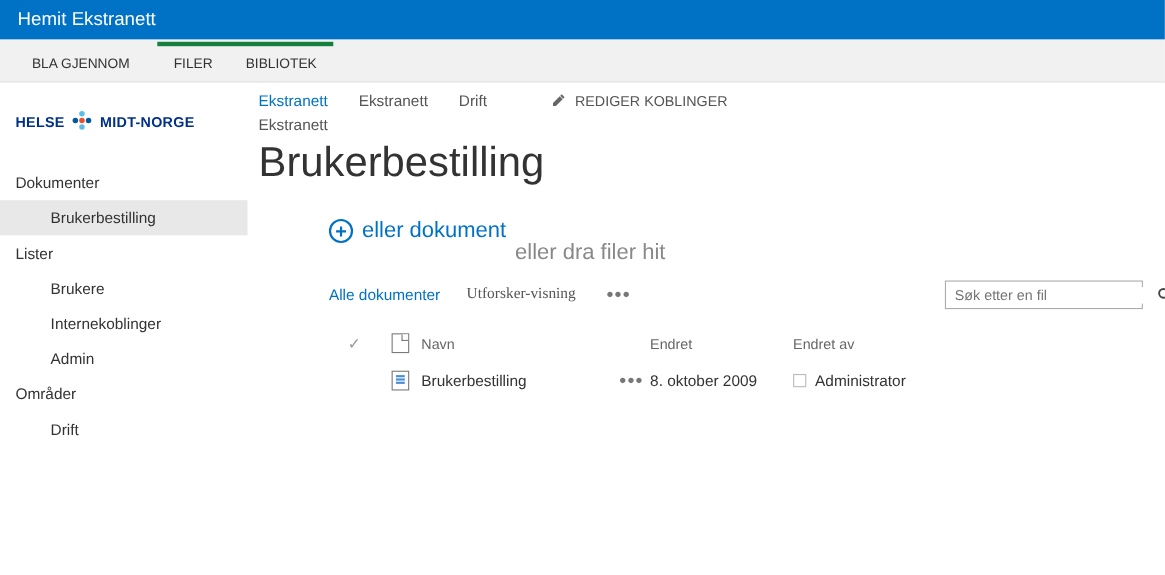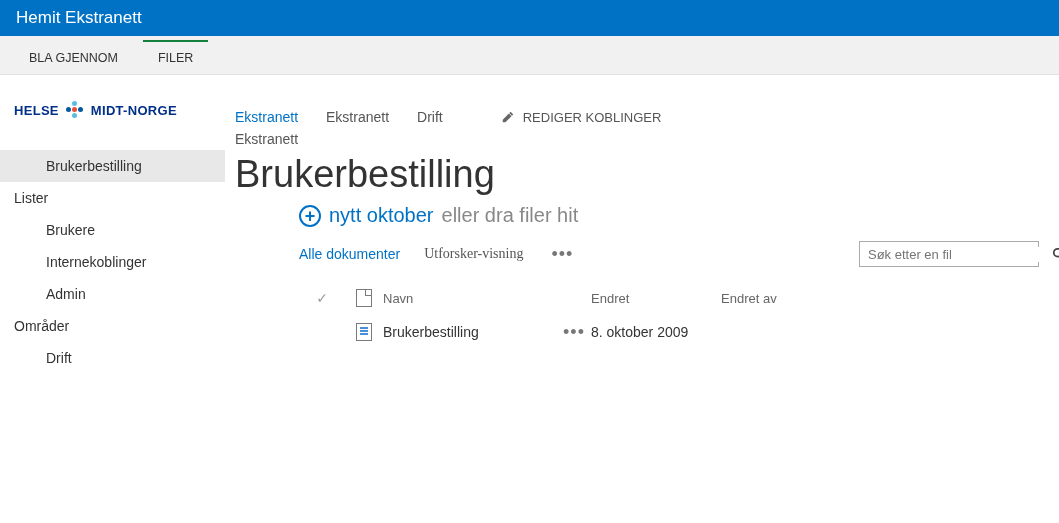--- a/index.html
+++ b/index.html
@@ -1,38 +1,38 @@
 <!DOCTYPE html>
 <html><head>
 <meta charset="utf-8">
 <style>
   * { margin:0; padding:0; box-sizing:border-box; font-family:"Segoe UI",Tahoma,sans-serif; }
   body { width:1059px; height:523px; background:#fff; overflow:hidden; font-size:14px; color:#444; }
   .topbar { background:#0072c6; color:#fff; height:36px; display:flex; align-items:center; padding:0 16px; font-size:17px; font-weight:400; }
   .ribbon { background:#f1f1f1; border-bottom:1px solid #e1e1e1; height:39px; display:flex; align-items:flex-end; padding-left:14px; }
   .ribbon-tab { padding:8px 14px 8px; font-size:12.5px; color:#333; cursor:pointer; border:1px solid transparent; }
-  .ribbon-group { border-top:2px solid #15803d; display:flex; margin-left:10px; }
+  .ribbon-group { border-top:4px solid #15803d; display:flex; margin-left:10px; }
   .main { display:flex; }
   .sidebar { width:225px; padding-top:25px; }
   .logo { display:flex; align-items:center; gap:6px; padding:0 14px 30px 14px; color:#003087; font-weight:600; font-size:13px; letter-spacing:0.3px;text-align:right; }
   .logo-dots { width:20px; height:20px; position:relative; }
   .logo-dots .d { position:absolute; width:5px; height:5px; border-radius:50%; }
   .nav-heading { padding:8px 14px; color:#333; font-size:14px; cursor:pointer; }
   .nav-item { padding:8px 14px 8px 46px; color:#333; font-size:14px; cursor:pointer; }
   .nav-item.selected { background:#e8e8e8; }
-  .content { flex:1; padding:34px 20px 0 10px; }
+  .content { flex:1; padding:8px 20px 0 10px; }
   .breadcrumb { display:flex; flex-wrap:wrap; gap:28px; align-items:center; font-size:14px; margin-bottom:6px; }
   .breadcrumb .link { color:#0072c6; cursor:pointer; }
   .breadcrumb .text { color:#555; }
   .edit-links { display:flex; align-items:center; gap:8px; color:#555; cursor:pointer; font-size:13px;text-align:center; }
   .page-title { font-size:38px; font-weight:200; color:#333; margin:4px 0 8px 0; }
   .newdoc-row { display:flex; align-items:center; gap:8px; font-size:20px; margin:6px 0 14px 64px; }
   .plus-circle { width:22px; height:22px; border:2px solid #0072c6; border-radius:50%; display:flex; align-items:center; justify-content:center; color:#0072c6; font-size:18px; line-height:1; font-weight:600; cursor:pointer; }
   .newdoc-link { color:#0072c6; cursor:pointer; }
-  .newdoc-hint { color:#888; }
+  .newdoc-hint { color:#888;margin-top:40px; }
   .view-row { display:flex; align-items:center; gap:24px; margin:0 0 14px 64px;justify-content:space-between; }
   .view-link { color:#0072c6; cursor:pointer; font-size:14px; }
   .view-text { color:#555; cursor:pointer; font-size:14px;font-family:Liberation Serif, serif; }
   .ellipsis { color:#777; font-size:18px; letter-spacing:1px; cursor:pointer; padding:0 4px; }
   .search-box { margin-left:auto; display:flex; align-items:center; border:1px solid #ababab; width:180px; height:26px; }
   .search-input { border:none; outline:none; flex:1; padding:0 8px; font-size:13px; color:#666; }
   .search-btn { width:28px; display:flex; align-items:center; justify-content:center; cursor:pointer; }
   .table { margin-left:64px; }
   .thead, .trow { display:flex; align-items:center; height:34px; }
   .thead { color:#666; font-size:13px; }
@@ -54,37 +54,39 @@
 <body>
 
 <div class="topbar">
   <span>Hemit Ekstranett</span>
 </div>
 
 <div class="ribbon">
   <div class="ribbon-tab">BLA GJENNOM</div>
   <div class="ribbon-group">
     <div class="ribbon-tab">FILER</div>
+    <div class="ribbon-tab">BIBLIOTEK</div>
   </div>
 </div>
 
 <div class="main">
   <div class="sidebar">
     <div class="logo">
       <span>HELSE</span>
       <span class="logo-dots">
         <span class="d" style="background:#5bbce4;top:1px;left:7px"></span>
         <span class="d" style="background:#005aa0;top:7px;left:1px"></span>
         <span class="d" style="background:#005aa0;top:7px;left:13px"></span>
         <span class="d" style="background:#5bbce4;top:13px;left:7px"></span>
         <span class="d" style="background:#e94f35;top:7px;left:7px"></span>
       </span>
       <span>MIDT-NORGE</span>
     </div>
 
+    <div class="nav-heading">Dokumenter</div>
     <div class="nav-item selected">Brukerbestilling</div>
 
     <div class="nav-heading">Lister</div>
     <div class="nav-item">Brukere</div>
     <div class="nav-item">Internekoblinger</div>
     <div class="nav-item">Admin</div>
 
     <div class="nav-heading">Områder</div>
     <div class="nav-item">Drift</div>
   </div>
@@ -102,21 +104,21 @@
       </span>
     </div>
     <div class="breadcrumb">
       <span class="text">Ekstranett</span>
     </div>
 
     <h1 class="page-title">Brukerbestilling</h1>
 
     <div class="newdoc-row">
       <span class="plus-circle">+</span>
-      <span class="newdoc-link">nytt oktober</span>
+      <span class="newdoc-link">eller dokument</span>
       <span class="newdoc-hint">eller dra filer hit</span>
     </div>
 
     <div class="view-row">
       <span class="view-link">Alle dokumenter</span>
       <span class="view-text">Utforsker-visning</span>
       <span class="ellipsis">•••</span>
       <div class="search-box">
         <input class="search-input" placeholder="Søk etter en fil" style="">
         <span class="search-btn">
@@ -144,16 +146,20 @@
       <div class="trow">
         <div class="col-check"></div>
         <div class="col-type">
             <span class="doc-icon page"></span>
           </div>
         <div class="col-name">Brukerbestilling</div>
         <div class="col-ell">
             <span class="ellipsis">•••</span>
           </div>
         <div class="col-mod">8. oktober 2009</div>
+        <div class="col-modby">
+          <span class="user-checkbox"></span>
+          <span>Administrator</span>
+        </div>
       </div>
     </div>
   </div>
 </div>
 
 </body></html>

